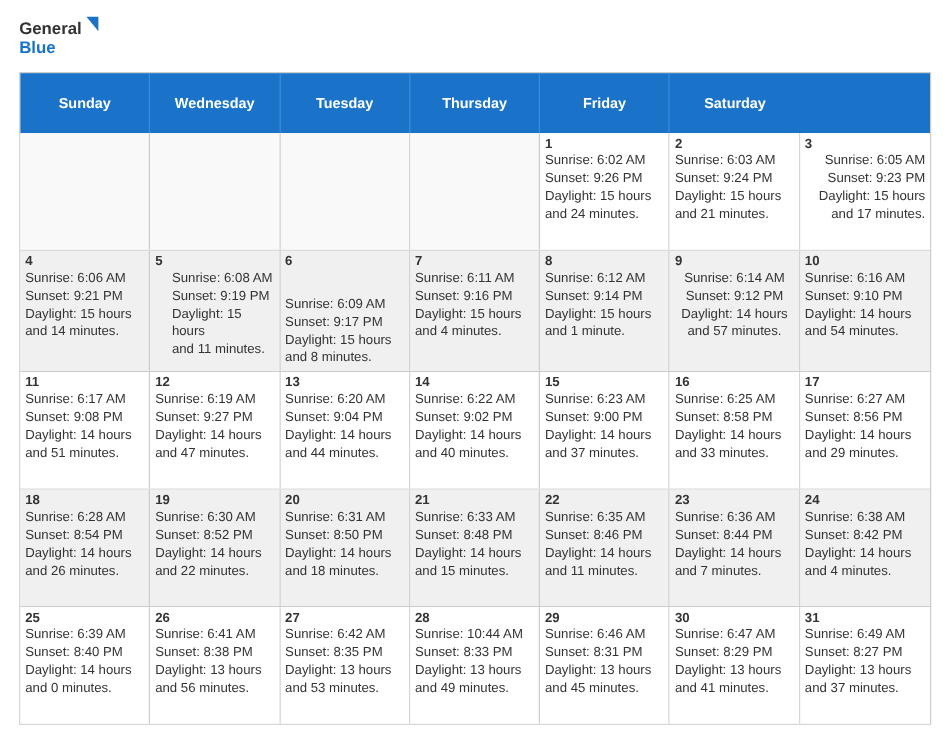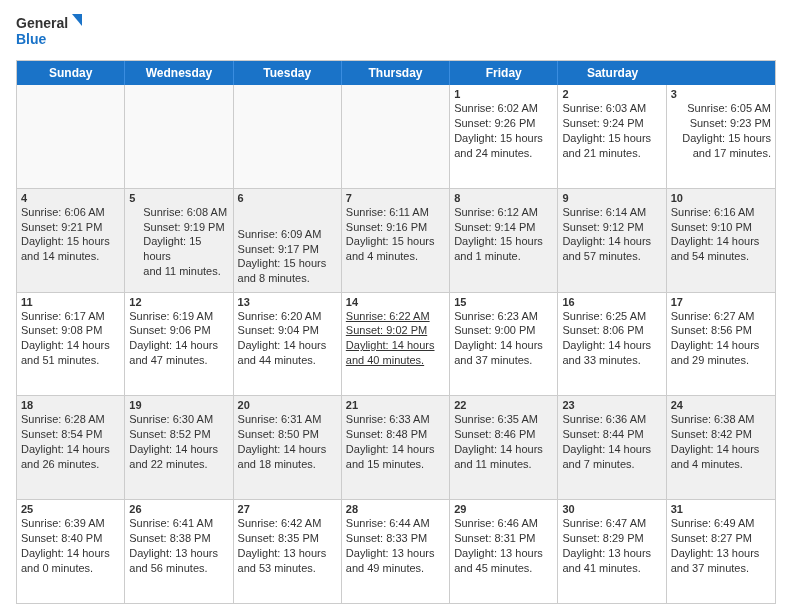--- a/index.html
+++ b/index.html
@@ -51,21 +51,21 @@
     .cal-header {
       display: grid;
       grid-template-columns: repeat(7, 1fr);
       background: #1a73c8;
     }
     .cal-header-cell {
       color: #fff;
       font-size: 12px;
       font-weight: bold;
       text-align: center;
-      padding: 5px 2px;
+      padding: 18px 2px;
       border-right: 1px solid #3a8de0;
     }
     .cal-header-cell:last-child { border-right: none; }
     .cal-body {
       flex: 1;
       display: flex;
       flex-direction: column;
     }
     .cal-row {
       display: grid;
@@ -184,21 +184,21 @@
           </div>
           <div class="cal-cell shaded">
             <span class="day-num">8</span>
             <div class="cell-text" style="white-space: pre-line;">Sunrise: 6:12 AM
 Sunset: 9:14 PM
 Daylight: 15 hours
 and 1 minute.</div>
           </div>
           <div class="cal-cell shaded">
             <span class="day-num">9</span>
-            <div class="cell-text" style="white-space: pre-line;">Sunrise: 6:14 AM
+            <div class="cell-text" style="white-space: pre-line; text-align: center;">Sunrise: 6:14 AM
 Sunset: 9:12 PM
 Daylight: 14 hours
 and 57 minutes.</div>
           </div>
           <div class="cal-cell shaded">
             <span class="day-num">10</span>
             <div class="cell-text" style="white-space: pre-line;">Sunrise: 6:16 AM
 Sunset: 9:10 PM
 Daylight: 14 hours
 and 54 minutes.</div>
@@ -208,49 +208,49 @@
           <div class="cal-cell">
             <span class="day-num">11</span>
             <div class="cell-text" style="white-space: pre-line;">Sunrise: 6:17 AM
 Sunset: 9:08 PM
 Daylight: 14 hours
 and 51 minutes.</div>
           </div>
           <div class="cal-cell">
             <span class="day-num">12</span>
             <div class="cell-text" style="white-space: pre-line;">Sunrise: 6:19 AM
-Sunset: 9:06 PM
+Sunset: 9:27 PM
 Daylight: 14 hours
 and 47 minutes.</div>
           </div>
           <div class="cal-cell">
             <span class="day-num">13</span>
             <div class="cell-text" style="white-space: pre-line;">Sunrise: 6:20 AM
 Sunset: 9:04 PM
 Daylight: 14 hours
 and 44 minutes.</div>
           </div>
           <div class="cal-cell">
             <span class="day-num">14</span>
-            <div class="cell-text" style="white-space: pre-line; text-decoration: underline;">Sunrise: 6:22 AM
+            <div class="cell-text" style="white-space: pre-line;">Sunrise: 6:22 AM
 Sunset: 9:02 PM
 Daylight: 14 hours
 and 40 minutes.</div>
           </div>
           <div class="cal-cell">
             <span class="day-num">15</span>
             <div class="cell-text" style="white-space: pre-line;">Sunrise: 6:23 AM
 Sunset: 9:00 PM
 Daylight: 14 hours
 and 37 minutes.</div>
           </div>
           <div class="cal-cell">
             <span class="day-num">16</span>
             <div class="cell-text" style="white-space: pre-line;">Sunrise: 6:25 AM
-Sunset: 8:06 PM
+Sunset: 8:58 PM
 Daylight: 14 hours
 and 33 minutes.</div>
           </div>
           <div class="cal-cell">
             <span class="day-num">17</span>
             <div class="cell-text" style="white-space: pre-line;">Sunrise: 6:27 AM
 Sunset: 8:56 PM
 Daylight: 14 hours
 and 29 minutes.</div>
           </div>
@@ -323,21 +323,21 @@
           </div>
           <div class="cal-cell">
             <span class="day-num">27</span>
             <div class="cell-text" style="white-space: pre-line;">Sunrise: 6:42 AM
 Sunset: 8:35 PM
 Daylight: 13 hours
 and 53 minutes.</div>
           </div>
           <div class="cal-cell">
             <span class="day-num">28</span>
-            <div class="cell-text" style="white-space: pre-line;">Sunrise: 6:44 AM
+            <div class="cell-text" style="white-space: pre-line;">Sunrise: 10:44 AM
 Sunset: 8:33 PM
 Daylight: 13 hours
 and 49 minutes.</div>
           </div>
           <div class="cal-cell">
             <span class="day-num">29</span>
             <div class="cell-text" style="white-space: pre-line;">Sunrise: 6:46 AM
 Sunset: 8:31 PM
 Daylight: 13 hours
 and 45 minutes.</div>

